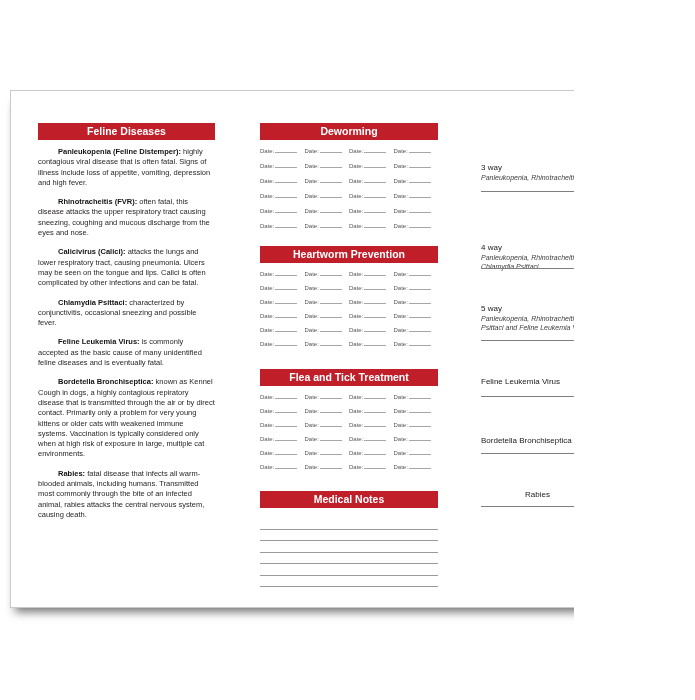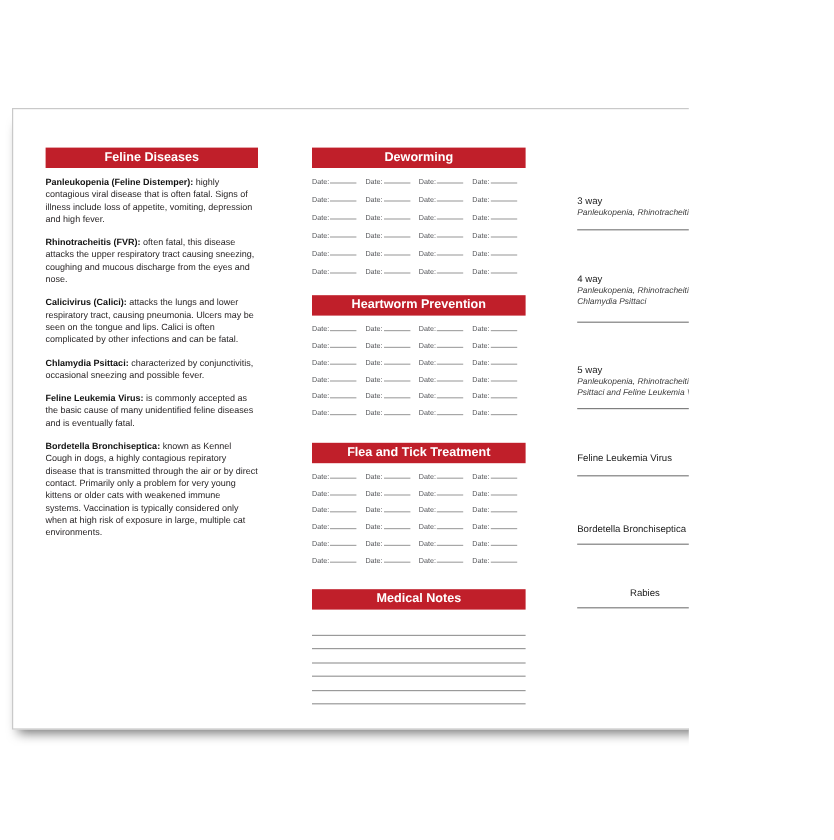--- a/index.html
+++ b/index.html
@@ -19,59 +19,60 @@
   .col-right { left:470px; width:178px; height:460px; }
 
   .bar {
     background:#C01F2A; color:#ffffff; font-weight:bold;
     font-size:10.5px; text-align:center; height:17px; line-height:17px;
   }
 
   
   .disease { font-size:7.5px; line-height:10.3px; color:#231f20; margin-top:9px; }
   .disease:first-of-type { margin-top:7px; }
-  .disease b { color:#111111; }
+  .disease b { color:#111111;margin-left:20px; }
 
   
   .mid-sec-1 { margin-top:8px; }
   .mid-sec-2 { margin-top:14px; }
   .mid-sec-3 { margin-top:13px; }
   .date-grid { display:grid; grid-template-columns:repeat(4,1fr); grid-auto-rows:14px; margin-top:8px; }
   .date-grid.rows15 { grid-auto-rows:15px; }
   .date-cell { font-size:6px; color:#55565a; white-space:nowrap; }
   .dline { display:inline-block; width:22px; height:5px; border-bottom:1px solid #a7a7a7; margin-left:1px; }
   .notes-lines { margin-top:10px; }
   .note-line { height:11.5px; border-bottom:1px solid #9a9a9a; }
 
   
   .v-item { position:absolute; left:0; width:100%; }
   .v-name { font-size:8px; font-weight:normal; color:#1a1a1a;margin-top:18px; }
   .v-desc { font-size:7px; font-style:italic; line-height:9px; color:#3c3c3c; margin-top:1px; }
   .v-div  { position:absolute; left:0; width:100%; border-top:1px solid #7f7f7f; }
   .vi-0 { top:22px; }  .vd-0 { top:68px; }
-  .vi-1 { top:87px; }  .vd-1 { top:145px; }
+  .vi-1 { top:102px; }  .vd-1 { top:145px; }
   .vi-2 { top:163px; } .vd-2 { top:217px; }
   .vi-3 { top:236px; } .vd-3 { top:273px; }
   .vi-4 { top:295px; } .vd-4 { top:330px; }
   .vi-5 { top:349px;padding-left:44px; } .vd-5 { top:383px; }
 </style>
 </head>
 <body>
 
 <div class="canvas">
   <div class="sheet">
 
     <div class="col col-left">
       <div class="bar">Feline Diseases</div>
       <p class="disease"><b>Panleukopenia (Feline Distemper):</b> <span>highly contagious viral disease that is often fatal. Signs of illness include loss of appetite, vomiting, depression and high fever.</span></p>
       <p class="disease"><b>Rhinotracheitis (FVR):</b> <span>often fatal, this disease attacks the upper respiratory tract causing sneezing, coughing and mucous discharge from the eyes and nose.</span></p>
       <p class="disease"><b>Calicivirus (Calici):</b> <span>attacks the lungs and lower respiratory tract, causing pneumonia. Ulcers may be seen on the tongue and lips. Calici is often complicated by other infections and can be fatal.</span></p>
       <p class="disease"><b>Chlamydia Psittaci:</b> <span>characterized by conjunctivitis, occasional sneezing and possible fever.</span></p>
       <p class="disease"><b>Feline Leukemia Virus:</b> <span>is commonly accepted as the basic cause of many unidentified feline diseases and is eventually fatal.</span></p>
       <p class="disease"><b>Bordetella Bronchiseptica:</b> <span>known as Kennel Cough in dogs, a highly contagious repiratory disease that is transmitted through the air or by direct contact. Primarily only a problem for very young kittens or older cats with weakened immune systems. Vaccination is typically considered only when at high risk of exposure in large, multiple cat environments.</span></p>
+      <p class="disease"><b>Rabies:</b> <span>fatal disease that infects all warm-blooded animals, including humans. Transmitted most commonly through the bite of an infected animal, rabies attacks the central nervous system, causing death.</span></p>
     </div>
 
     <div class="col col-mid">
       <div class="mid-sec-0">
         <div class="bar">Deworming</div>
         <div class="date-grid rows15">
             <div class="date-cell"><span>Date:</span><span class="dline"></span></div>
             <div class="date-cell"><span>Date:</span><span class="dline"></span></div>
             <div class="date-cell"><span>Date:</span><span class="dline"></span></div>
             <div class="date-cell"><span>Date:</span><span class="dline"></span></div>

